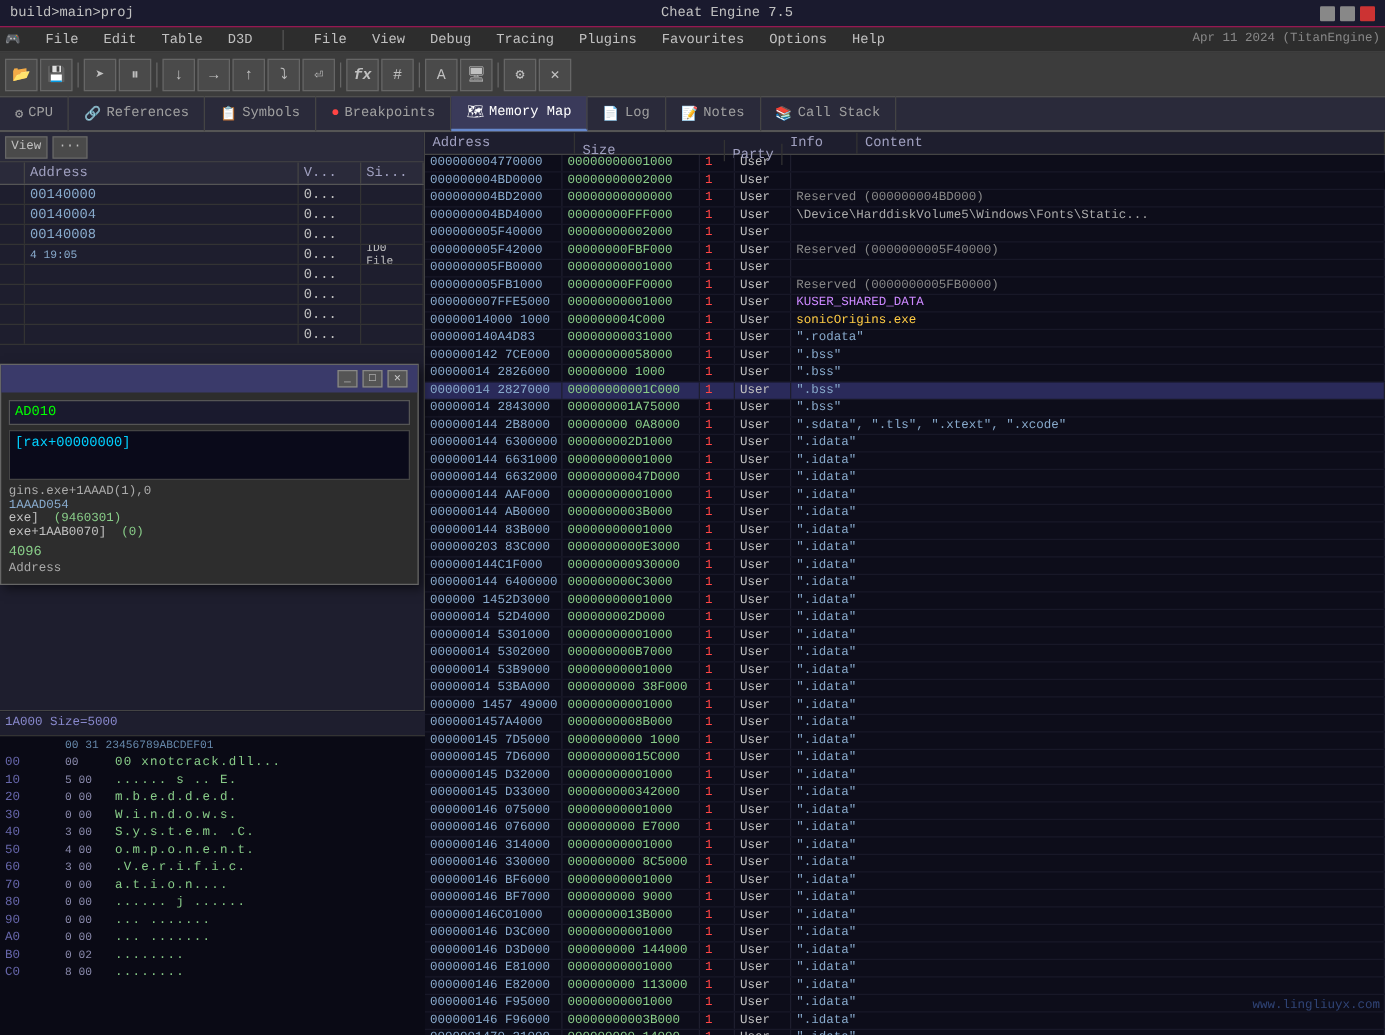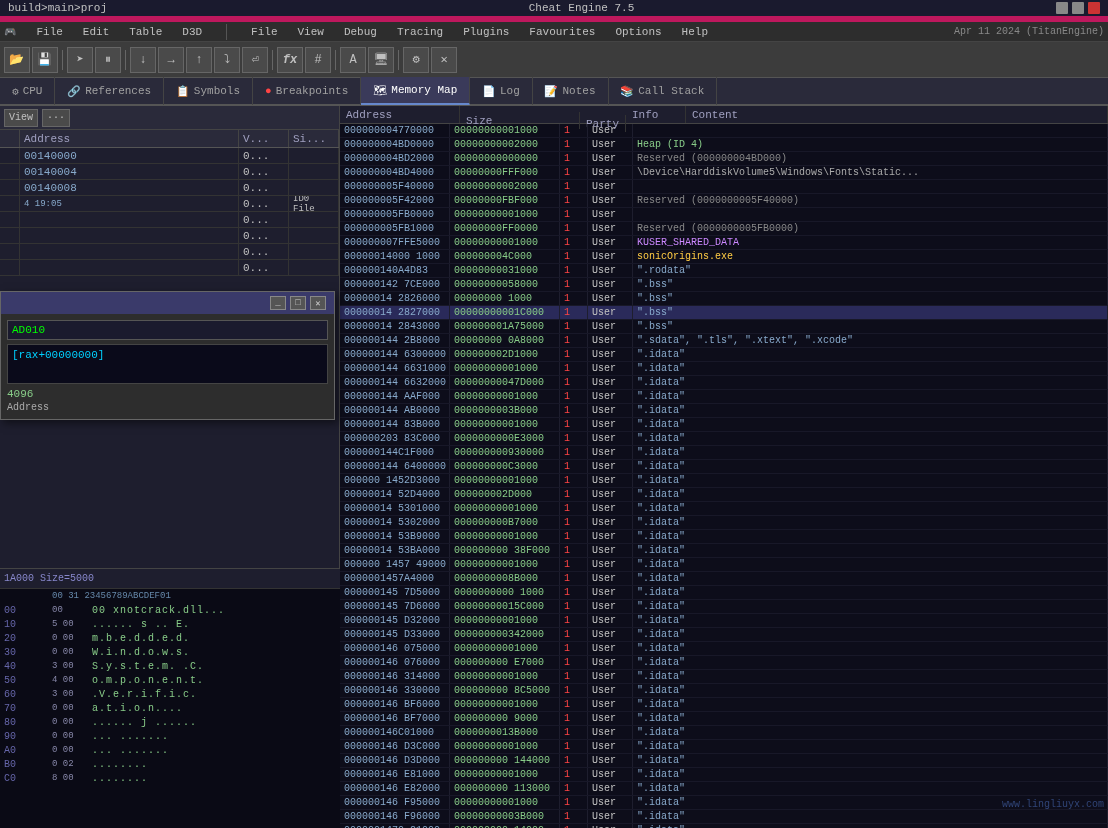--- a/index.html
+++ b/index.html
@@ -15,21 +15,21 @@
 
     
     .title-bar {
       background: #1a1a2e;
       height: 22px;
       display: flex;
       align-items: center;
       padding: 0 8px;
       font-size: 11px;
       color: #c0c0c0;
-      border-bottom: 6px solid #be185d;
+      border-bottom: 1px solid #be185d;
     }
     .title-bar-text { flex: 1; text-align: center; }
 
     
     .menu-bar {
       background: #2d2d2d;
       height: 20px;
       display: flex;
       align-items: center;
       padding: 0 4px;
@@ -495,20 +495,26 @@
           <div class="dialog-title-btn">✕</div>
         </div>
       </div>
       <div class="dialog-body">
         <div class="dialog-row">
           <input class="dialog-input" type="text" value="AD010" style="">
         </div>
         <div class="code-area">
           <span>[rax+00000000]</span>
         </div>
+        <div style="margin-top:4px;font-size:10px;">
+          <div style="color:#aaaaaa;">gins.exe+1AAAD(1),0</div>
+          <div style="color:#88aacc;">1AAAD054</div>
+          <div style="color:#c0c0c0;">exe] &nbsp;<span style="color:#88cc88;">(9460301)</span></div>
+          <div style="color:#c0c0c0;">exe+1AAB0070] &nbsp;<span style="color:#88cc88;">(0)</span></div>
+        </div>
         <div style="margin-top:4px;color:#88cc88;font-size:11px;">
           <span>4096</span>
         </div>
         <div style="margin-top:2px;color:#aaaaaa;font-size:10px;">Address</div>
       </div>
     </div>
 
     <div class="hex-panel">
       <div class="hex-toolbar">
         <span>1A000 Size=5000</span>
@@ -603,21 +609,20 @@
     <div class="mr-cell mr-size">00000000001000</div>
     <div class="mr-cell mr-party" style="color:#ff4444;">1</div>
     <div class="mr-cell mr-info" style="min-width:45px;max-width:45px;">User</div>
     <div class="mr-cell mr-content" style="color:#aaaaaa;"></div>
   </div>
         <div class="memory-row">
     <div class="mr-cell mr-addr">000000004BD0000</div>
     <div class="mr-cell mr-size">00000000002000</div>
     <div class="mr-cell mr-party" style="color:#ff4444;">1</div>
     <div class="mr-cell mr-info" style="min-width:45px;max-width:45px;">User</div>
-    <div class="mr-cell mr-content" style="color:#88cc88;">Heap (ID 4)</div>
   </div>
         <div class="memory-row">
     <div class="mr-cell mr-addr">000000004BD2000</div>
     <div class="mr-cell mr-size">00000000000000</div>
     <div class="mr-cell mr-party" style="color:#ff4444;">1</div>
     <div class="mr-cell mr-info" style="min-width:45px;max-width:45px;">User</div>
     <div class="mr-cell mr-content" style="color:#888888;">Reserved (000000004BD000)</div>
   </div>
         <div class="memory-row">
     <div class="mr-cell mr-addr">000000004BD4000</div>

